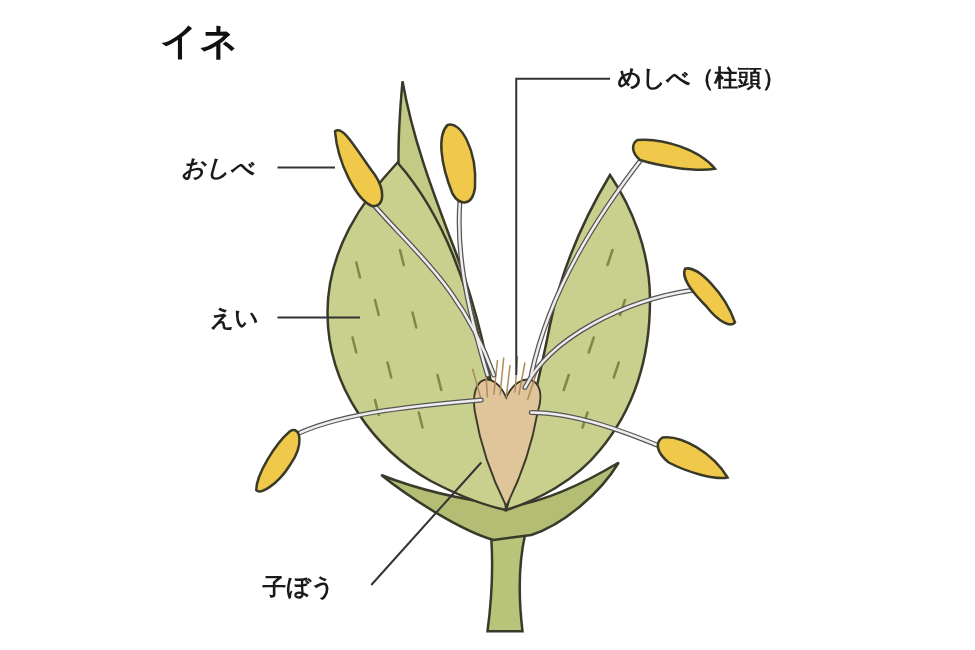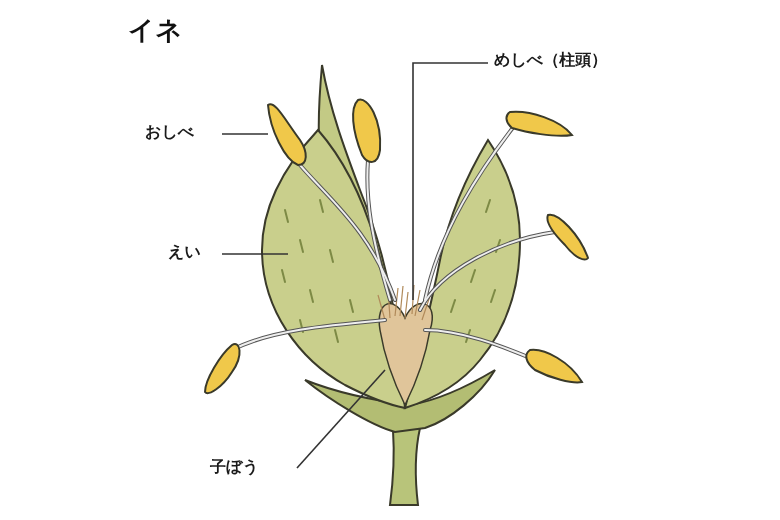--- a/index.html
+++ b/index.html
@@ -1,19 +1,19 @@
 <!DOCTYPE html>
 <html><head>
 <meta charset="utf-8">
 <style>
   html, body { margin: 0; padding: 0; background: #ffffff; }
   body { width: 780px; height: 520px; position: relative; overflow: hidden;
          font-family: "DejaVu Sans", sans-serif; }
-  .title { position: absolute; left: 128px; top: 13px; font-size: 26px; font-weight: bold; color: #111; letter-spacing: 1px; }
-  .label { position: absolute; font-size: 16px; font-weight: bold; color: #1a1a1a; white-space: nowrap; }
+  .title { position: absolute; left: 128px; top: 13px; font-size: 30px; font-weight: bold; color: #111; letter-spacing: 1px; }
+  .label { position: absolute; font-size: 19px; font-weight: bold; color: #1a1a1a; white-space: nowrap; }
   svg { position: absolute; left: 0; top: 0; }
 </style>
 </head>
 <body>
 
 <div class="title">イネ</div>
 
 <svg width="780" height="520" viewBox="0 0 780 520">
 
   <path d="M393,430 C395,460 392,490 390,505 L418,505 C415,480 414,455 420,428 Z" fill="#b8c47a" stroke="#3a3a2a" stroke-width="2"></path>
@@ -85,15 +85,15 @@
 
   <g stroke="#333" stroke-width="1.6" fill="none">
     <path d="M488,63 L413,63 L413,300"></path>
     <path d="M222,134 L268,134"></path>
     <path d="M222,254 L288,254"></path>
     <path d="M297,468 L385,370"></path>
   </g>
 </svg>
 
 <div class="label" style="left:494px; top:50px;">めしべ（柱頭）</div>
-<div class="label" style="left:145px; top:122px;">おしべ</div>
+<div class="label" style="left:145px; top:122px;font-style:italic;">おしべ</div>
 <div class="label" style="left:168px; top:242px;font-family:Liberation Serif, serif;">えい</div>
 <div class="label" style="left:210px; top:457px;">子ぼう</div>
 
 </body></html>

